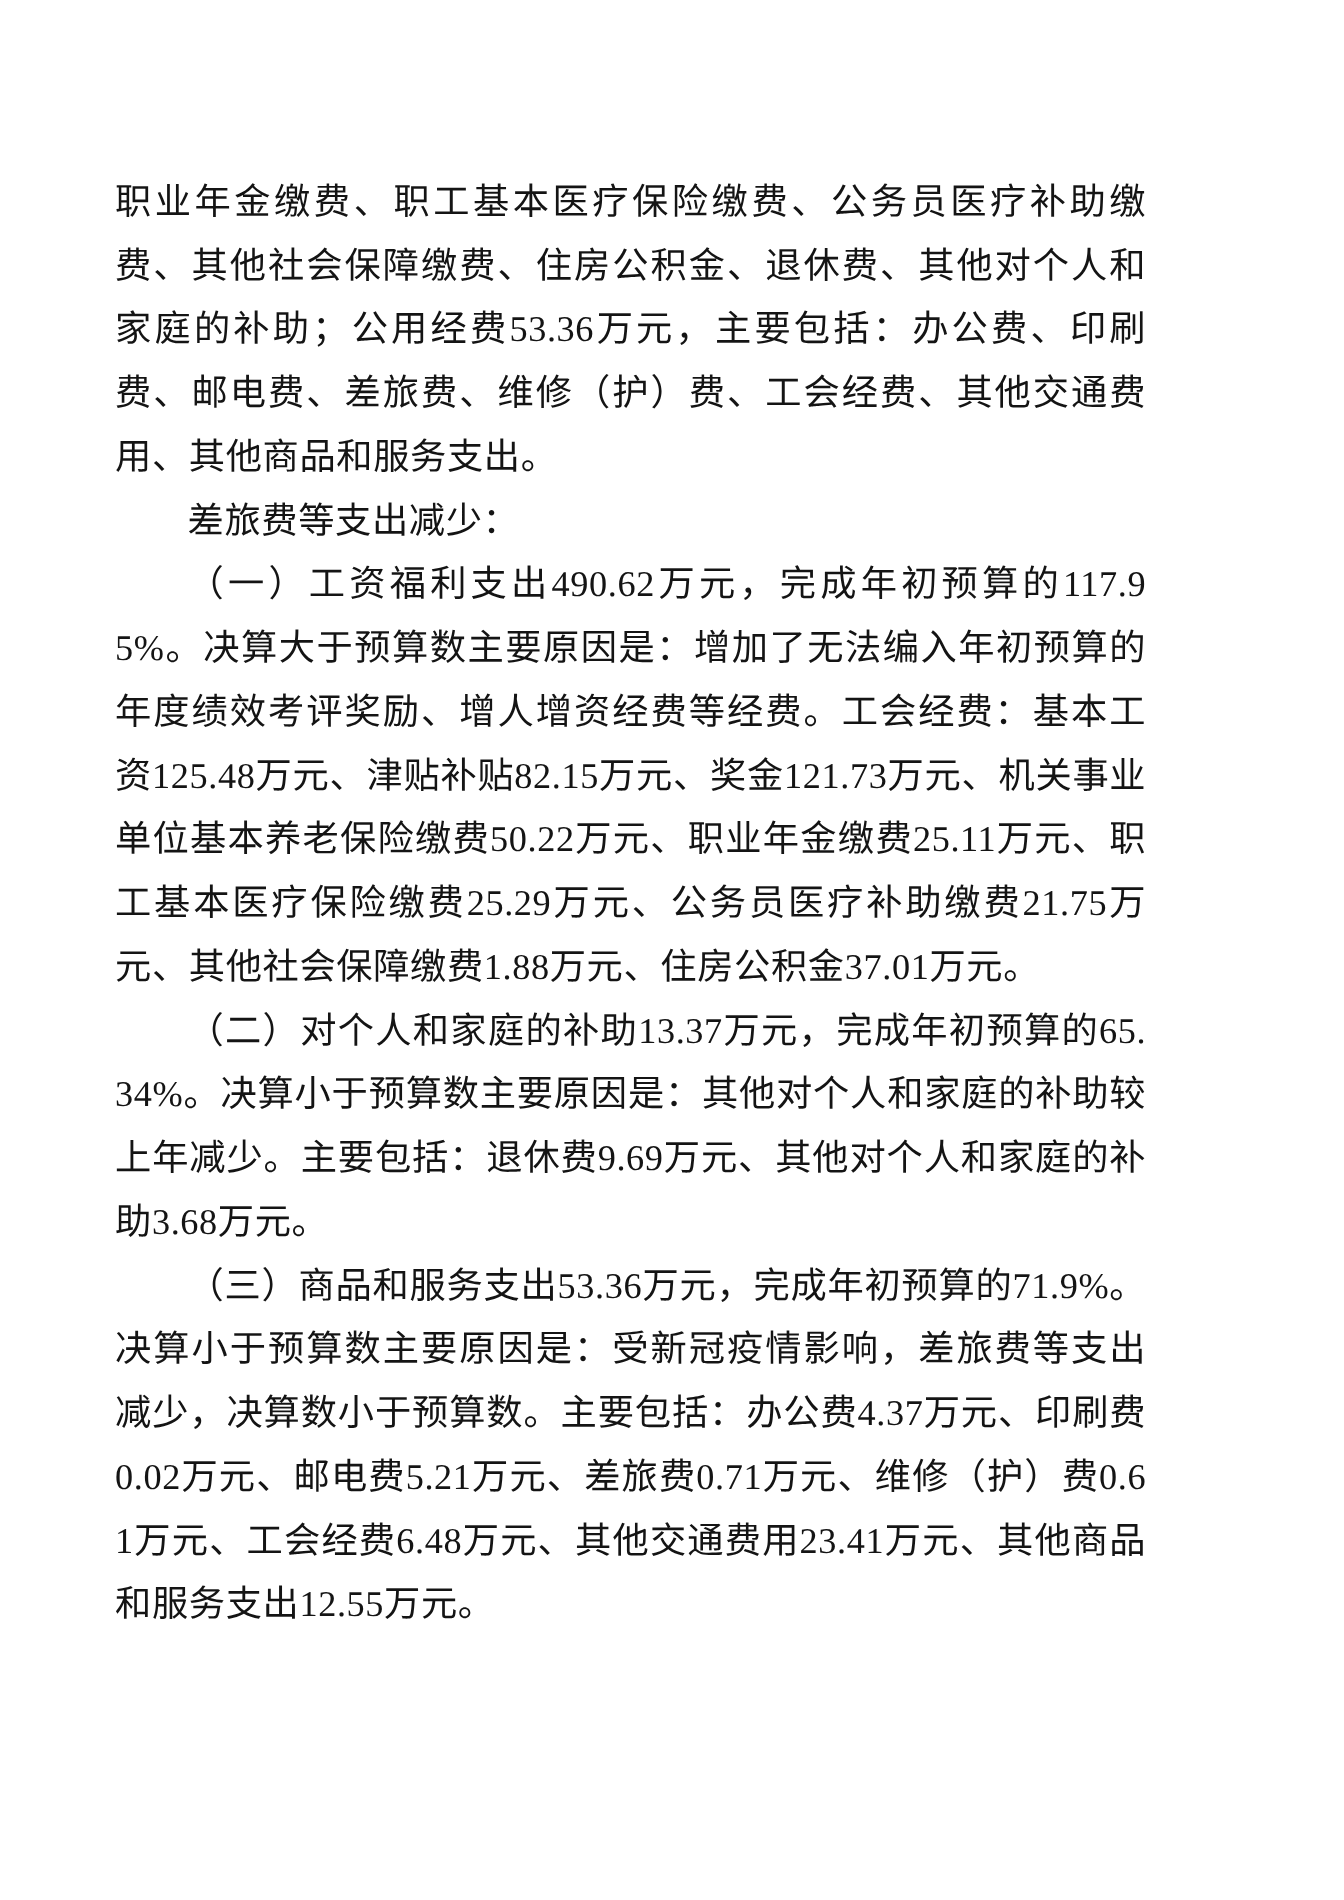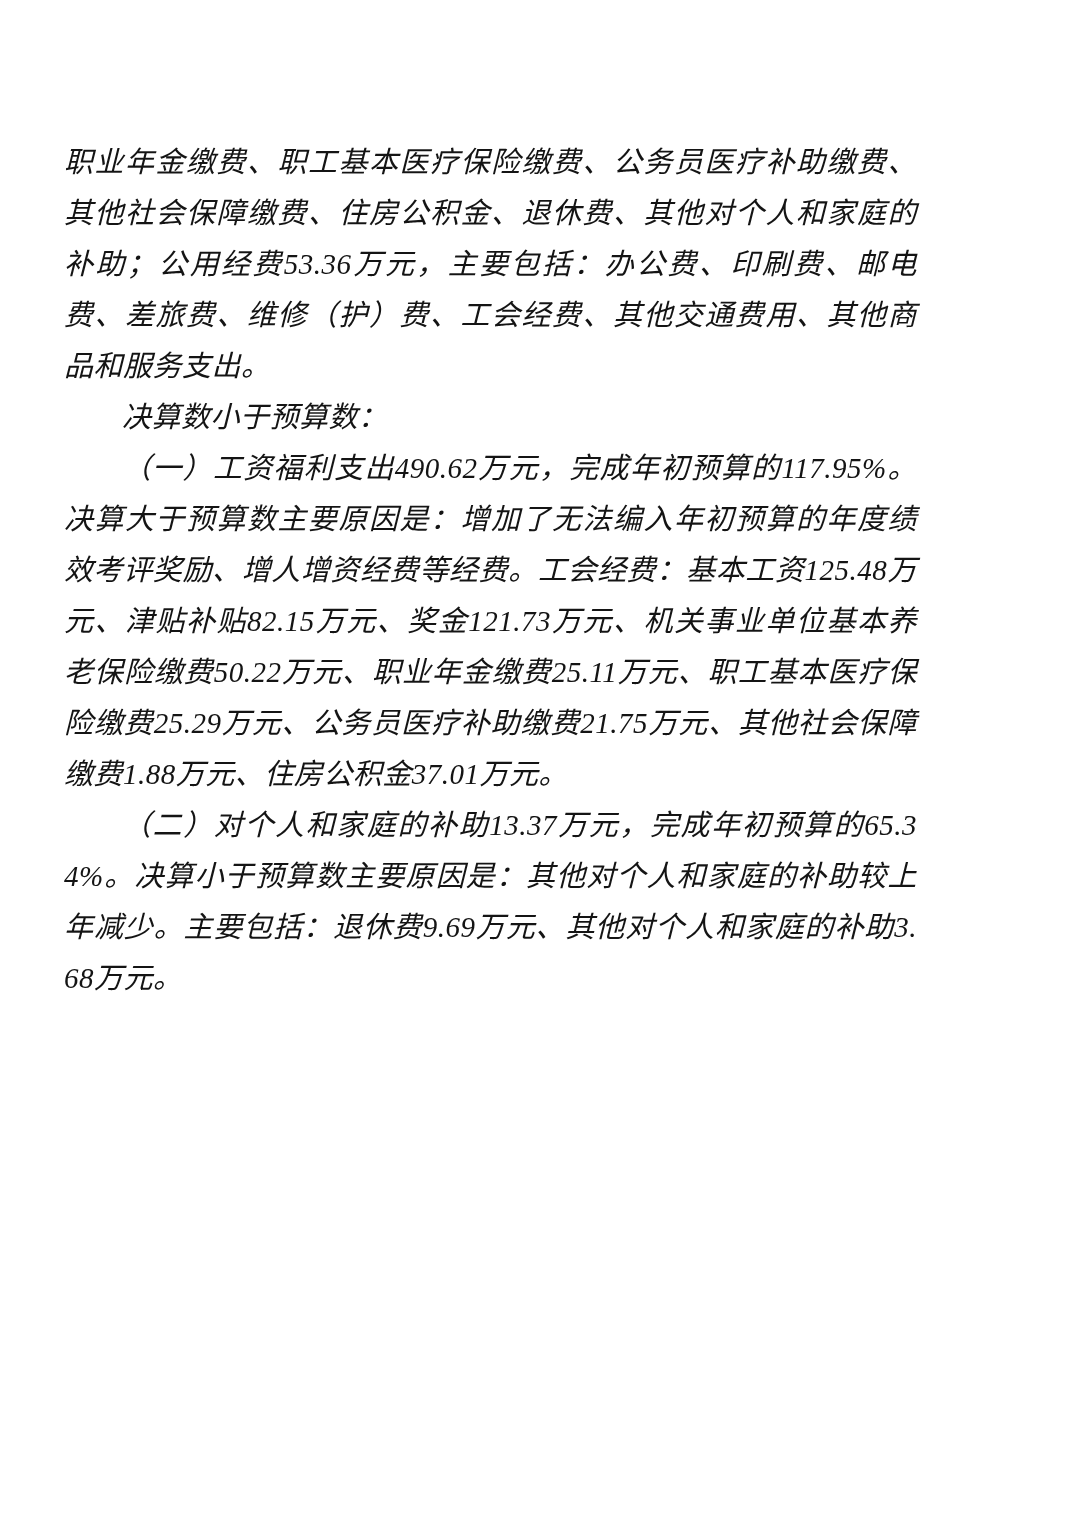--- a/index.html
+++ b/index.html
@@ -10,24 +10,23 @@
   body {
     width: 1075px;
     height: 1520px;
     overflow: hidden;
     font-family: "Liberation Serif", "DejaVu Serif", serif;
   }
   .page {
     box-sizing: border-box;
     width: 1075px;
     height: 1520px;
-    padding: 137px 158px 0 64px;
+    padding: 137px 158px 0 92px;
     background: #ffffff;
     color: #141414;
-    font-style: italic;
   }
   .doc-body p {
     margin: 0;
     padding: 0;
     font-size: 29px;
     line-height: 51px;
     letter-spacing: 0.5px;
     text-align: justify;
     text-justify: inter-ideograph;
     word-break: break-all;
@@ -36,17 +35,18 @@
   .doc-body p.indent {
     text-indent: 2em;
   }
 </style>
 </head>
 <body>
 
 <div class="page">
   <div class="doc-body">
     <p>职业年金缴费、职工基本医疗保险缴费、公务员医疗补助缴费、其他社会保障缴费、住房公积金、退休费、其他对个人和家庭的补助；公用经费53.36万元，主要包括：办公费、印刷费、邮电费、差旅费、维修（护）费、工会经费、其他交通费用、其他商品和服务支出。</p>
-    <p class="indent">决算数小于预算数：</p>
+    <p class="indent">差旅费等支出减少：</p>
     <p class="indent">（一）工资福利支出490.62万元，完成年初预算的117.95%。决算大于预算数主要原因是：增加了无法编入年初预算的年度绩效考评奖励、增人增资经费等经费。工会经费：基本工资125.48万元、津贴补贴82.15万元、奖金121.73万元、机关事业单位基本养老保险缴费50.22万元、职业年金缴费25.11万元、职工基本医疗保险缴费25.29万元、公务员医疗补助缴费21.75万元、其他社会保障缴费1.88万元、住房公积金37.01万元。</p>
     <p class="indent">（二）对个人和家庭的补助13.37万元，完成年初预算的65.34%。决算小于预算数主要原因是：其他对个人和家庭的补助较上年减少。主要包括：退休费9.69万元、其他对个人和家庭的补助3.68万元。</p>
+    <p class="indent">（三）商品和服务支出53.36万元，完成年初预算的71.9%。决算小于预算数主要原因是：受新冠疫情影响，差旅费等支出减少，决算数小于预算数。主要包括：办公费4.37万元、印刷费0.02万元、邮电费5.21万元、差旅费0.71万元、维修（护）费0.61万元、工会经费6.48万元、其他交通费用23.41万元、其他商品和服务支出12.55万元。</p>
   </div>
 </div>
 
 </body></html>

